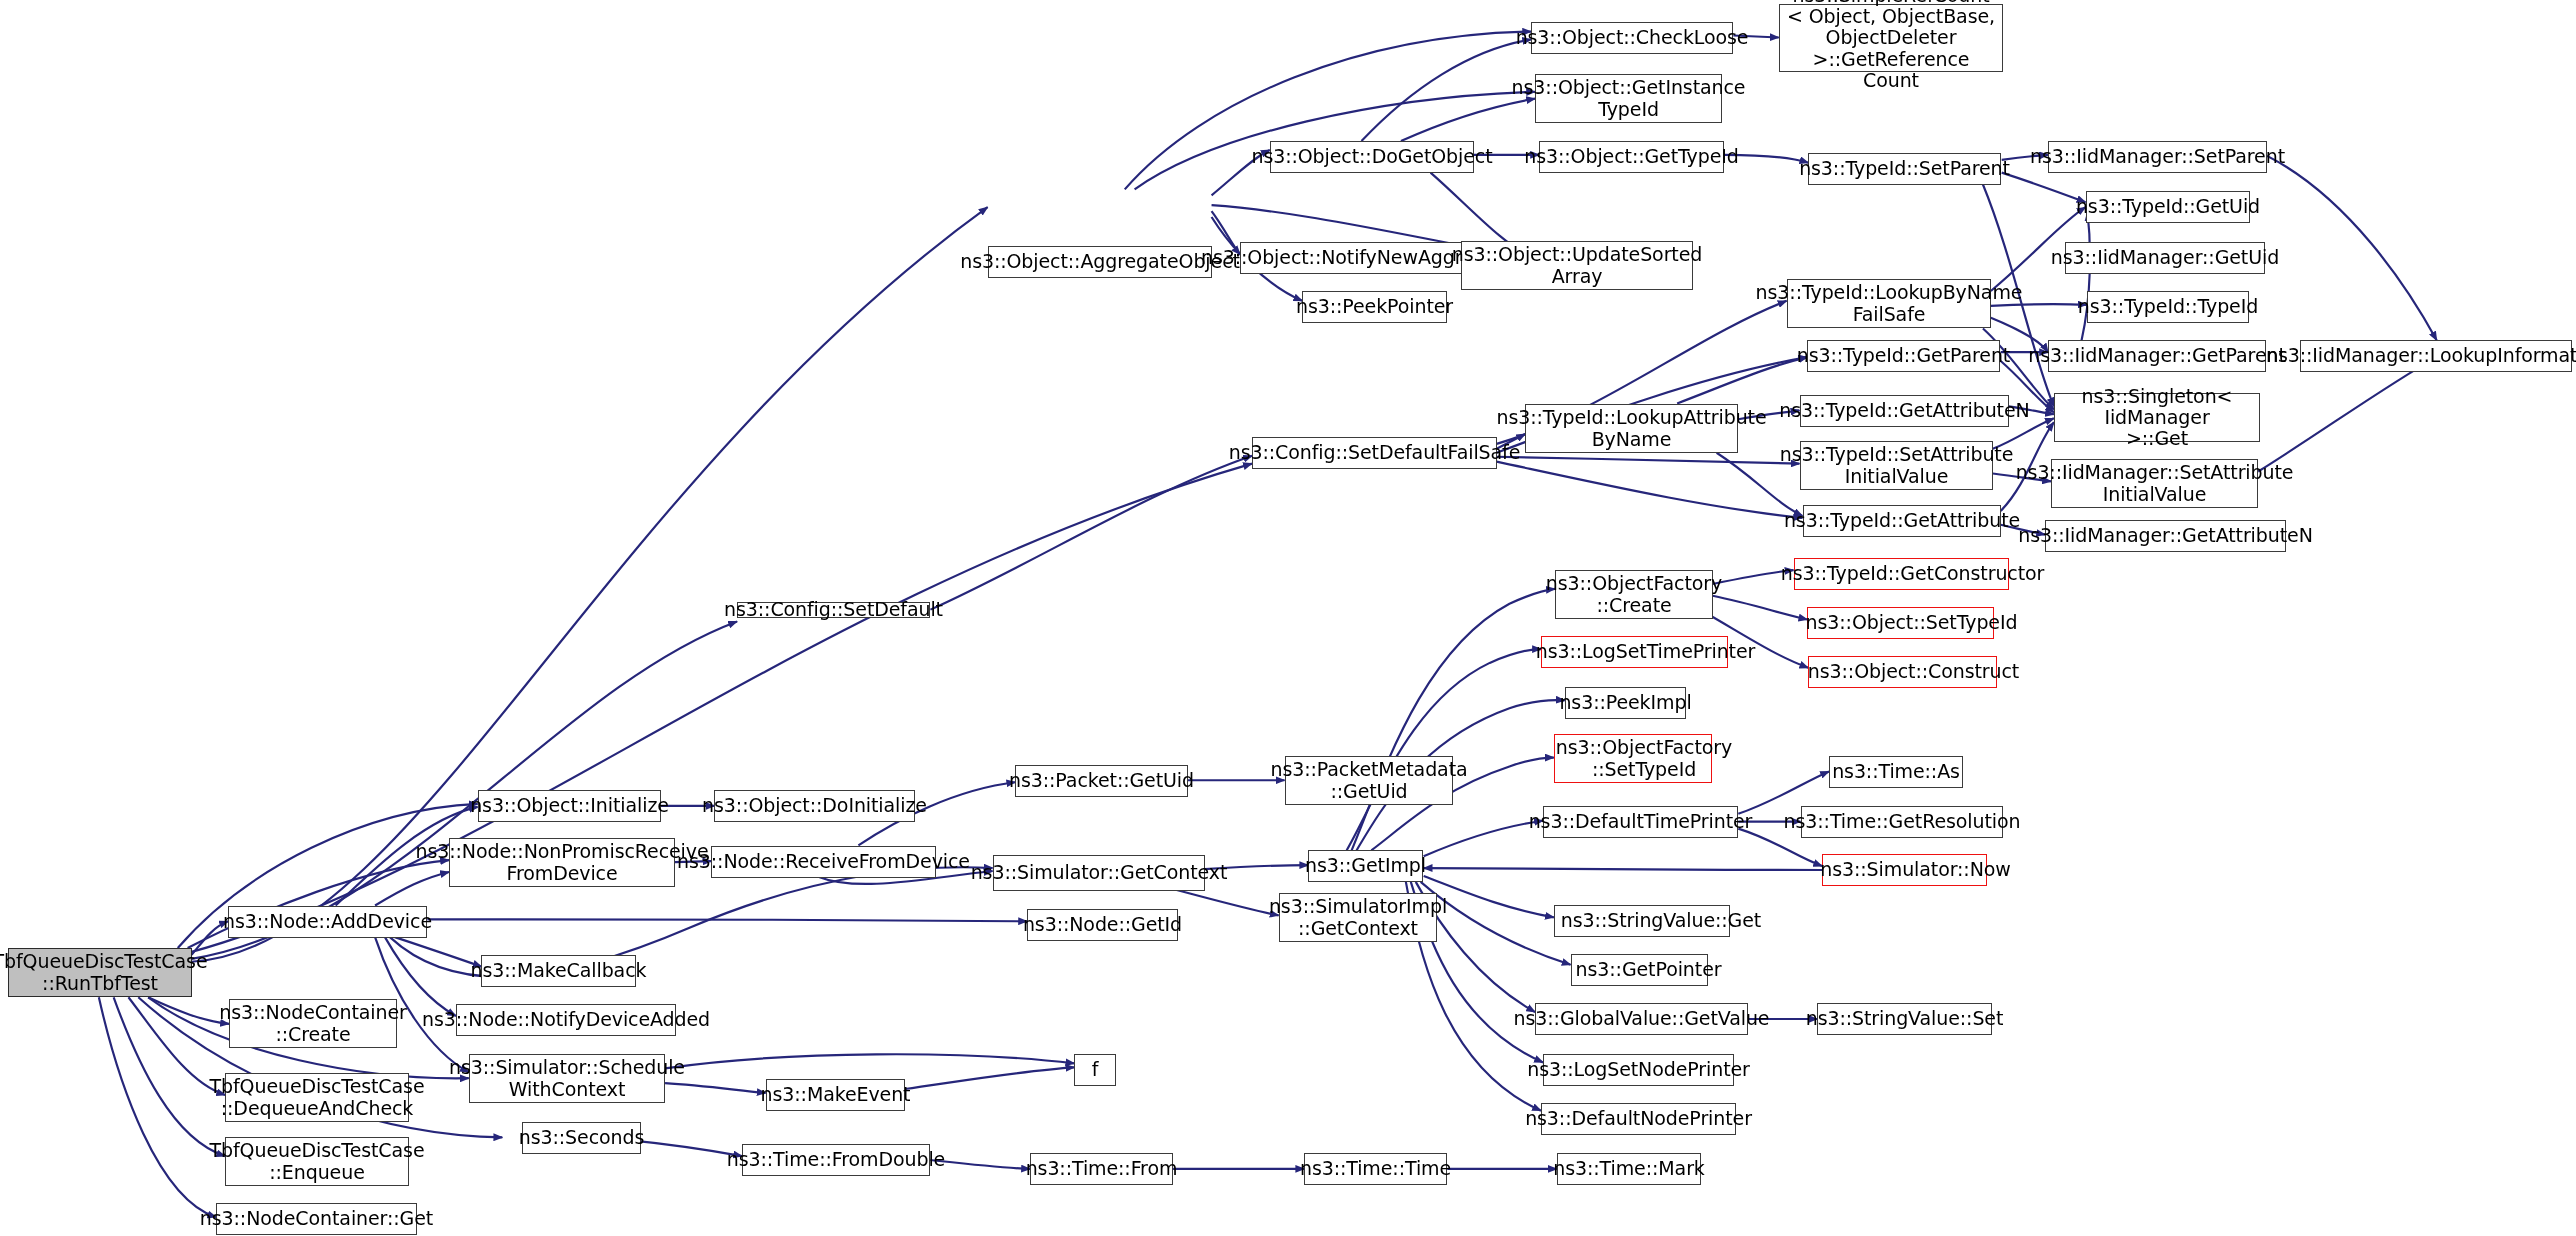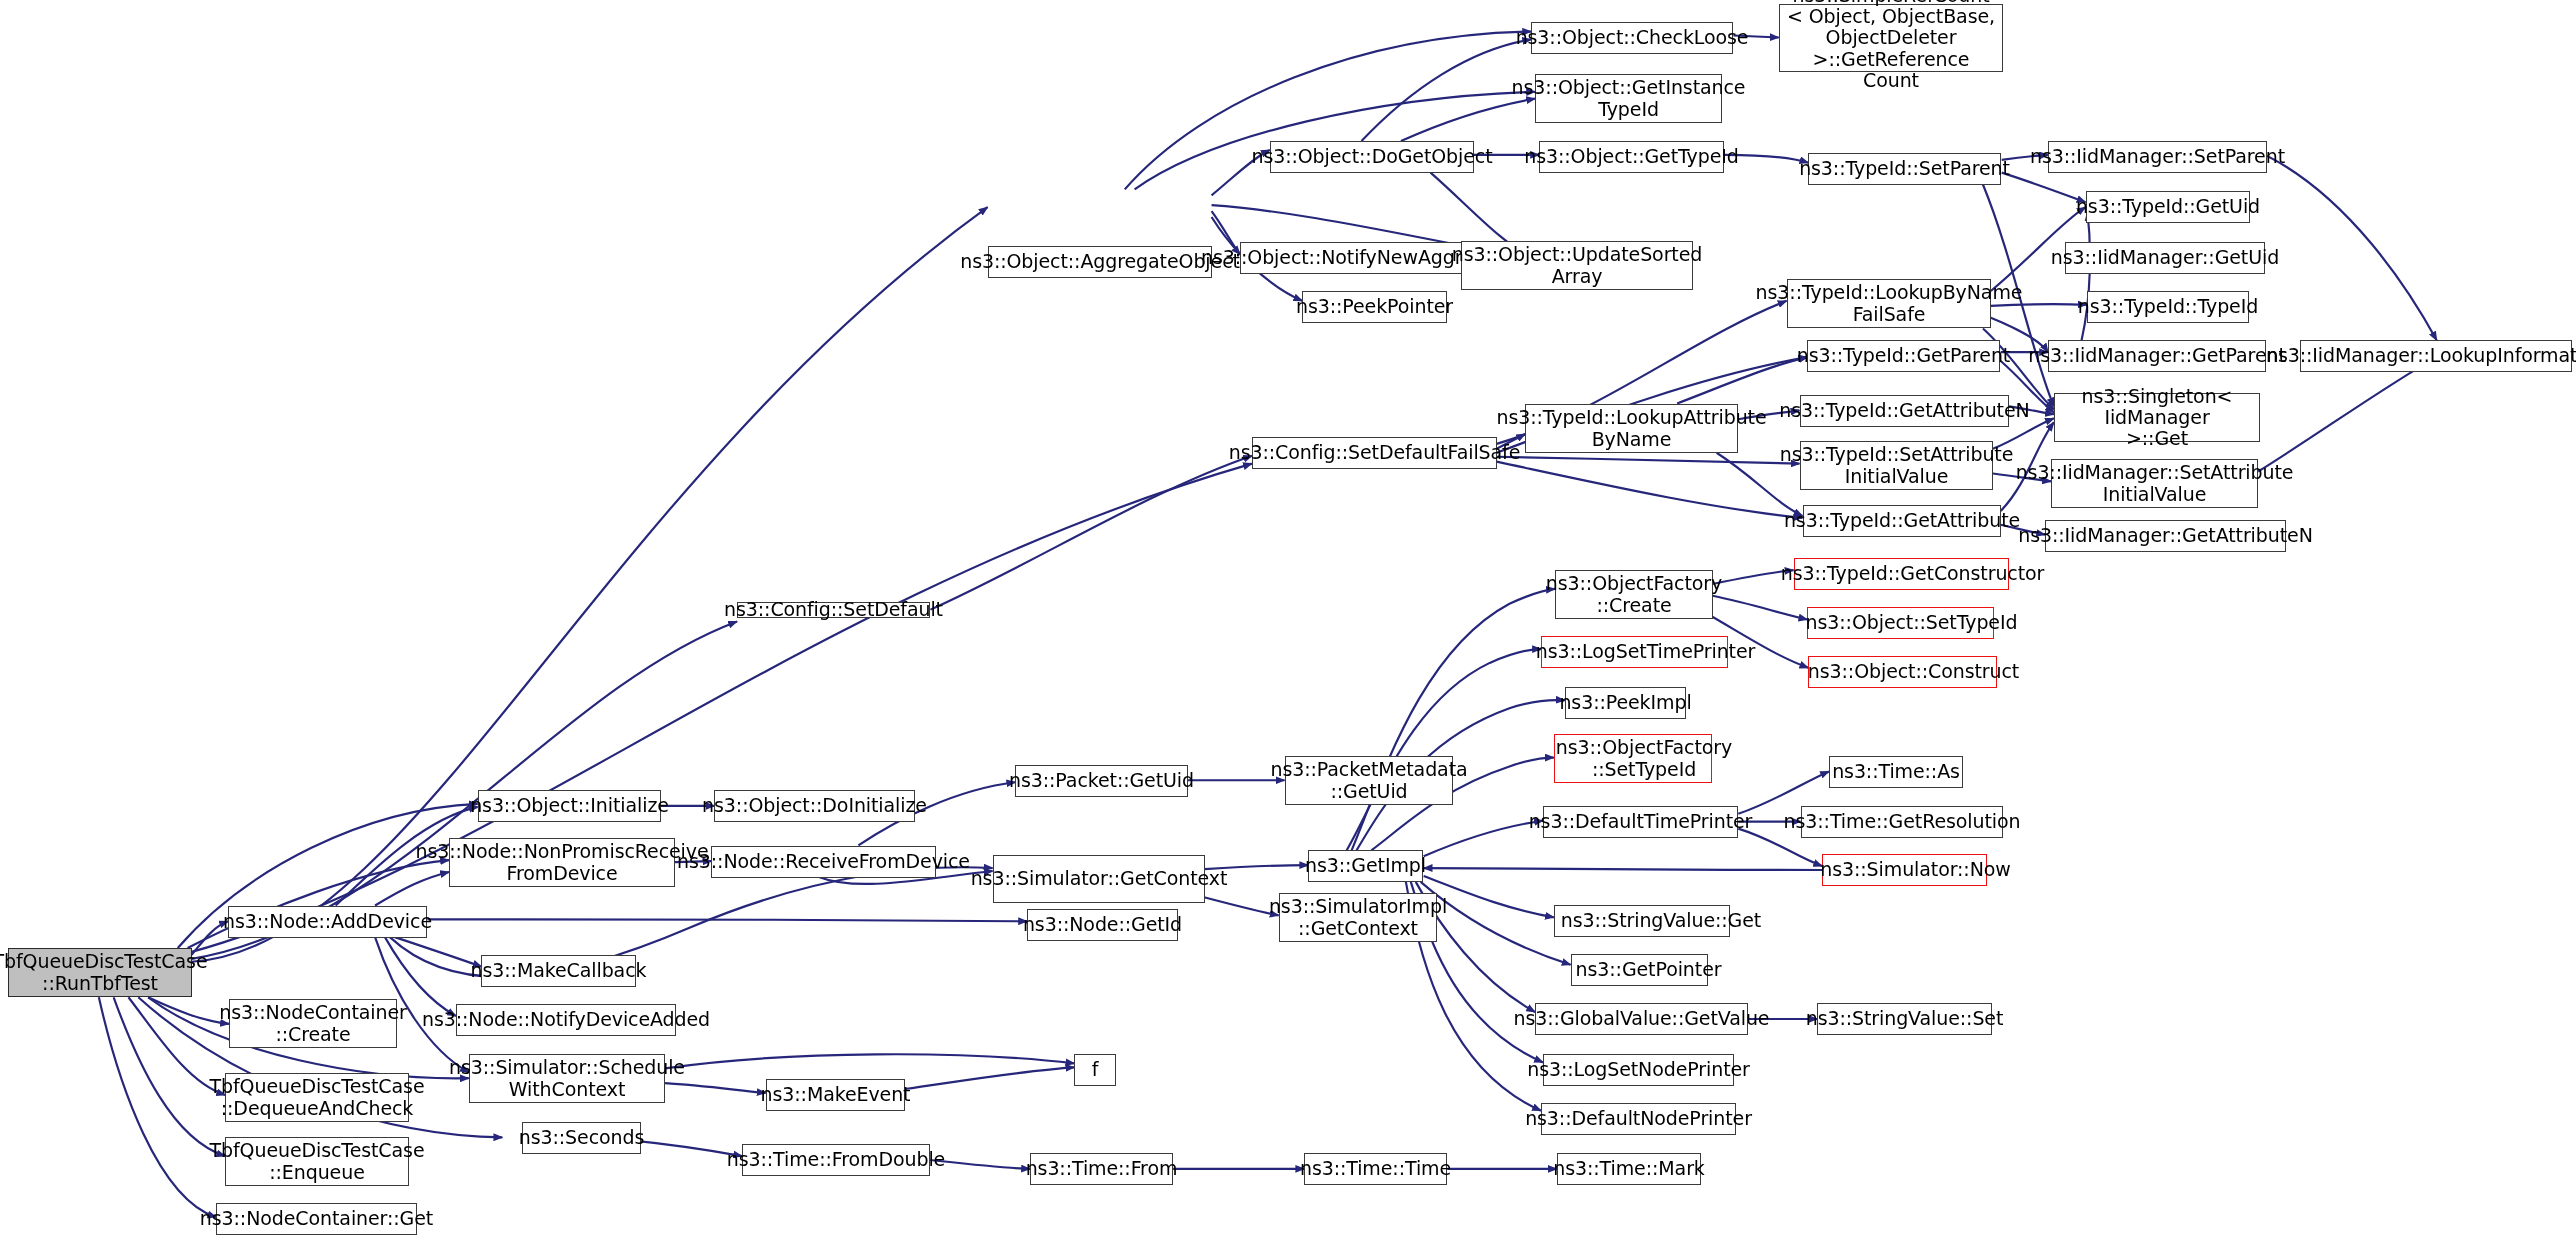--- a/index.html
+++ b/index.html
@@ -173,21 +173,21 @@
       <div class="node" style="left: 502px; top: 1122px; width: 119px; height: 32px; margin-left: 20px;">ns3::Seconds</div>
       <div class="node" style="left: 766px; top: 1079px; width: 139px; height: 32px;">ns3::MakeEvent</div>
       <div class="node" style="left: 1074px; top: 1054px; width: 42px; height: 32px;">f</div>
       <div class="node" style="left: 742px; top: 1144px; width: 188px; height: 32px;">ns3::Time::FromDouble</div>
       <div class="node" style="left: 1030px; top: 1153px; width: 143px; height: 32px;">ns3::Time::From</div>
       <div class="node" style="left: 1304px; top: 1153px; width: 143px; height: 32px;">ns3::Time::Time</div>
       <div class="node" style="left: 1557px; top: 1153px; width: 144px; height: 32px;">ns3::Time::Mark</div>
       <div class="node" style="left: 1015px; top: 765px; width: 173px; height: 32px;">ns3::Packet::GetUid</div>
       <div class="node" style="left: 1285px; top: 756px; width: 168px; height: 49px;">ns3::PacketMetadata
 ::GetUid</div>
-      <div class="node" style="left: 993px; top: 855px; width: 212px; height: 48px;">ns3::Simulator::GetContext</div>
+      <div class="node" style="left: 993px; top: 855px; width: 212px; height: 36px;">ns3::Simulator::GetContext</div>
       <div class="node" style="left: 1027px; top: 909px; width: 151px; height: 32px;">ns3::Node::GetId</div>
       <div class="node" style="left: 1308px; top: 850px; width: 115px; height: 32px;">ns3::GetImpl</div>
       <div class="node" style="left: 1279px; top: 893px; width: 158px; height: 49px;">ns3::SimulatorImpl
 ::GetContext</div>
       <div class="node" style="left: 737px; top: 602px; width: 193px; height: 16px;">ns3::Config::SetDefault</div>
       <div class="node" style="left: 1252px; top: 437px; width: 245px; height: 32px;">ns3::Config::SetDefaultFailSafe</div>
       <div class="node" style="left: 988px; top: 198px; width: 224px; height: 32px; margin-top: 48px;">ns3::Object::AggregateObject</div>
       <div class="node" style="left: 1270px; top: 141px; width: 204px; height: 32px;">ns3::Object::DoGetObject</div>
       <div class="node" style="left: 1240px; top: 242px; width: 237px; height: 32px;">ns3::Object::NotifyNewAggregate</div>
       <div class="node" style="left: 1302px; top: 291px; width: 145px; height: 32px;">ns3::PeekPointer</div>

